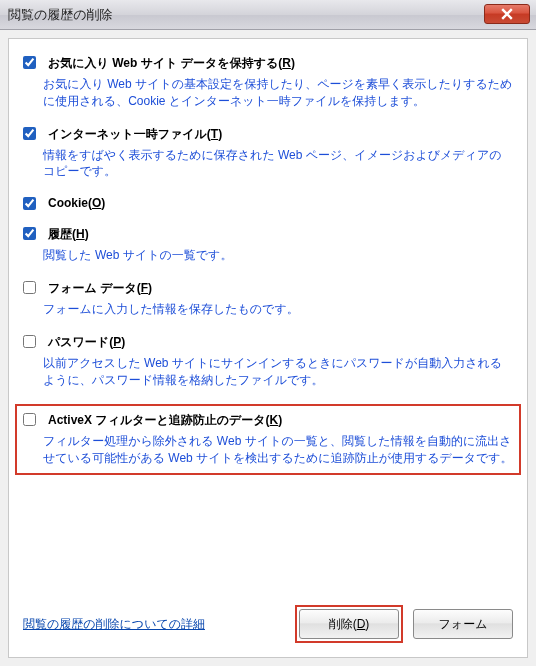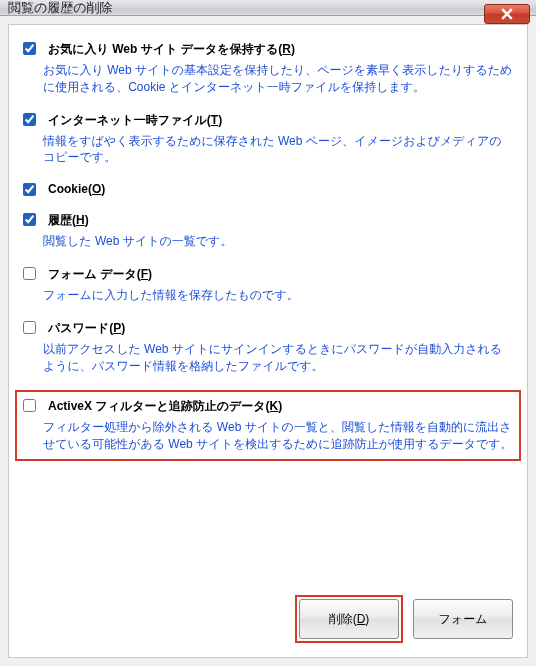--- a/index.html
+++ b/index.html
@@ -13,21 +13,21 @@
     overflow: hidden;
   }
   .window {
     width: 536px;
     height: 666px;
     background: #f0f0f0;
     display: flex;
     flex-direction: column;
   }
   .titlebar {
-    height: 16px;
+    height: 30px;
     background: linear-gradient(to bottom, #e8e8ec 0%, #d4d4da 50%, #c8c8d0 51%, #d8d8de 100%);
     display: flex;
     align-items: center;
     padding-left: 8px;
     position: relative;
     border-bottom: 1px solid #a0a0a8;
   }
   .titlebar-title {
     font-size: 13px;
     color: #222;
@@ -101,21 +101,21 @@
   }
   .footer-link {
     margin-right: auto;
     color: #0645ad;
     text-decoration: underline;
     cursor: pointer;
     font-size: 12px;
   }
   .btn {
     min-width: 100px;
-    height: 40px;
+    height: 30px;
     background: linear-gradient(to bottom, #fdfdfd 0%, #ececec 45%, #e0e0e0 50%, #f2f2f2 100%);
     border: 1px solid #8a8a8a;
     border-radius: 3px;
     font-size: 12px;
     padding: 0 14px;
     cursor: default;
     display: inline-flex;
     align-items: center;
     justify-content: center;
   }
@@ -207,20 +207,21 @@
           <span class="opt-label">
             <span>ActiveX フィルターと追跡防止のデータ(</span><u>K</u><span>)</span>
           </span>
         </div>
         <div class="opt-desc">フィルター処理から除外される Web サイトの一覧と、閲覧した情報を自動的に流出させている可能性がある Web サイトを検出するために追跡防止が使用するデータです。</div>
       </div>
 
     </div>
 
     <div class="footer">
+      <a class="footer-link">閲覧の履歴の削除についての詳細</a>
       <span class="btn-wrap-highlight">
         <button class="btn">
           <span>削除(</span>
             <u>D</u>
             <span>)</span>
         </button>
       </span>
       <button class="btn">フォーム</button>
     </div>
   </div>

